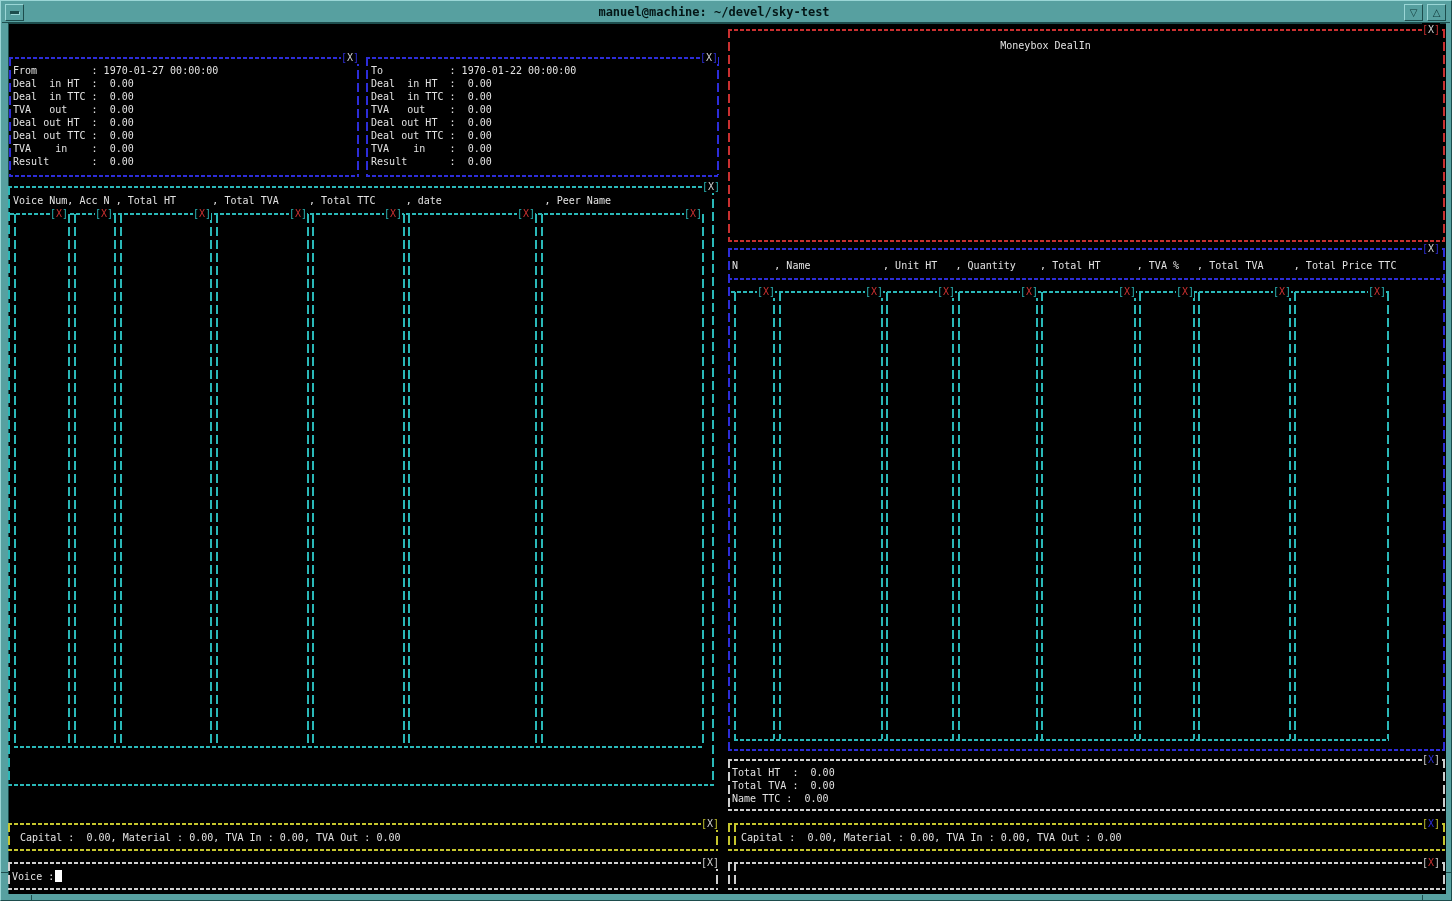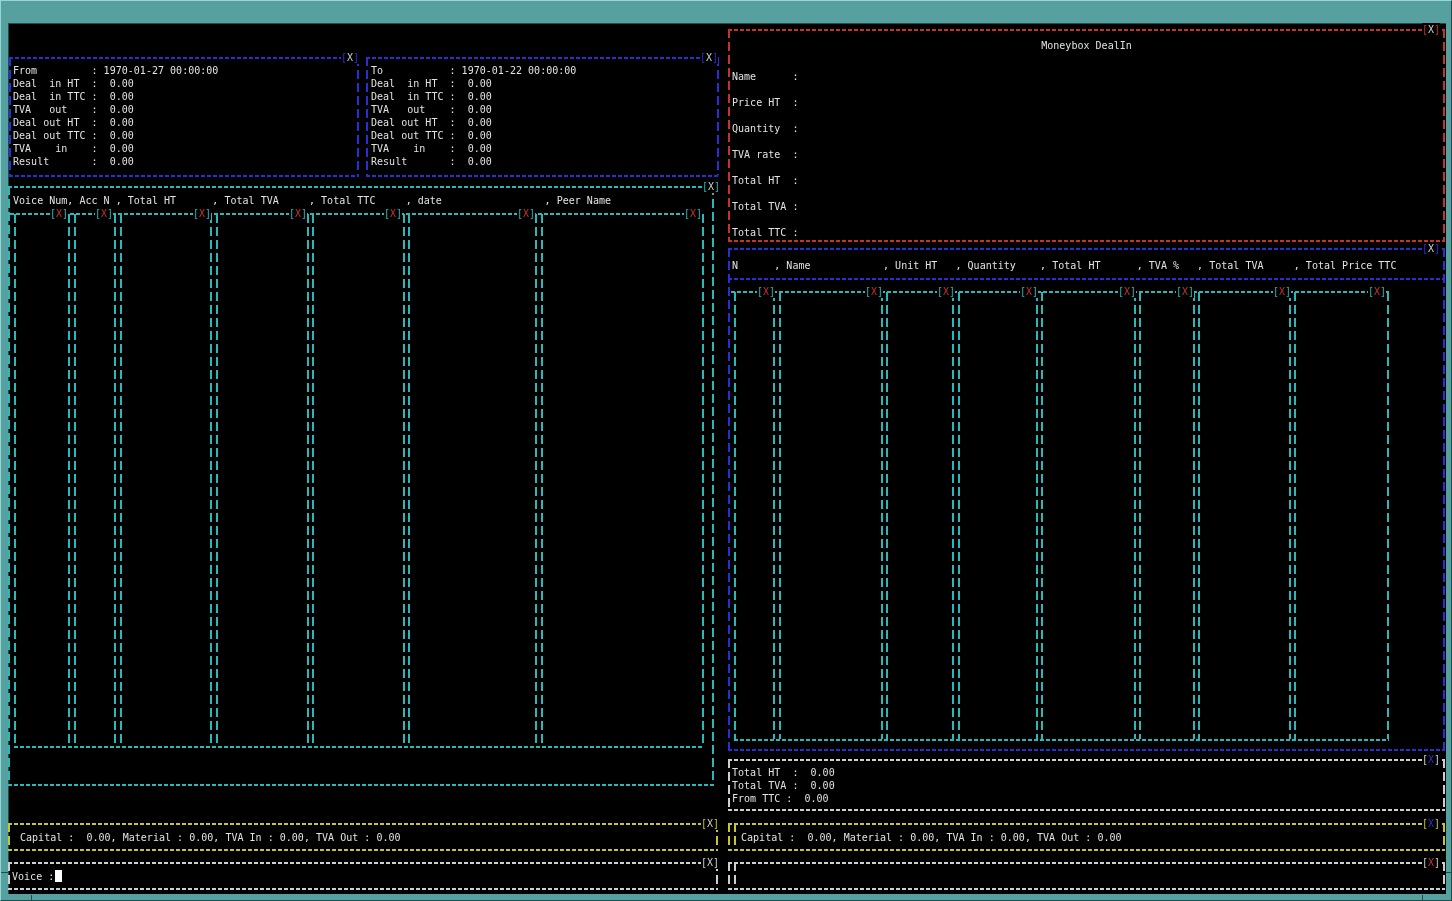--- a/index.html
+++ b/index.html
@@ -52,20 +52,32 @@
     position:absolute; height:13px; z-index:40; background:#000;
     font:10px/13px "DejaVu Sans Mono", monospace; white-space:pre; cursor:pointer;
   }
   .cursor { position:absolute; width:7px; height:12px; background:#ffffff; z-index:50; }
 </style>
 </head>
 <body>
 
 <div class="window">
 
+  <div class="titlebar">
+    <div class="tb-btn tb-min">
+      <span class="minbar"></span>
+    </div>
+    <div class="tb-title">manuel@machine: ~/devel/sky-test</div>
+    <div class="tb-btn tb-shade">
+      <span class="tri">▽</span>
+    </div>
+    <div class="tb-btn tb-raise">
+      <span class="tri">△</span>
+    </div>
+  </div>
 
   <div class="terminal"></div>
 
   <div class="grip" style="left:30px;top:894px;width:1px;height:7px;"></div>
   <div class="grip" style="left:1421px;top:894px;width:1px;height:7px;"></div>
   <div class="grip" style="left:0;top:871px;width:7px;height:1px;"></div>
   <div class="grip" style="left:1445px;top:871px;width:7px;height:1px;"></div>
 
   <div id="deco">
       <div class="hl" style="left: 8px; top: 56px; width: 350px; background: repeating-linear-gradient(90deg, rgb(45, 45, 216) 0px, rgb(45, 45, 216) 4px, transparent 4px, transparent 6px);"></div>
@@ -182,35 +194,28 @@
 Result       :  0.00</pre>
   <pre class="t" style="left:370px;top:63px;">To           : 1970-01-22 00:00:00
 Deal  in HT  :  0.00
 Deal  in TTC :  0.00
 TVA   out    :  0.00
 Deal out HT  :  0.00
 Deal out TTC :  0.00
 TVA    in    :  0.00
 Result       :  0.00</pre>
 
-  <div class="t center" style="left:727px;top:38px;width:717px;">Moneybox DealIn</div>
-  <pre class="t mb" style="left:731px;top:63px;">Name      :
-Price HT  :
-Quantity  :
-TVA rate  :
-Total HT  :
-Total TVA :
-Total TTC :</pre>
+  <div class="t center" style="left:686px;top:38px;width:717px;">Moneybox DealIn</div>
 
   <pre class="t" style="left:12px;top:193px;">Voice Num, Acc N , Total HT      , Total TVA     , Total TTC     , date                 , Peer Name</pre>
   <pre class="t" style="left:731px;top:258px;">N      , Name            , Unit HT   , Quantity    , Total HT      , TVA %   , Total TVA     , Total Price TTC</pre>
 
   <pre class="t" style="left:731px;top:765px;">Total HT  :  0.00
 Total TVA :  0.00
-From TTC :  0.00</pre>
+Name TTC :  0.00</pre>
 
   <pre class="t" style="left:19px;top:830px;">Capital :  0.00, Material : 0.00, TVA In : 0.00, TVA Out : 0.00</pre>
   <pre class="t" style="left:740px;top:830px;">Capital :  0.00, Material : 0.00, TVA In : 0.00, TVA Out : 0.00</pre>
 
   <pre class="t" style="left:11px;top:869px;">Voice : </pre>
   <div class="cursor" style="left:54px;top:869px;"></div>
 
 </div>
 
 </body></html>

